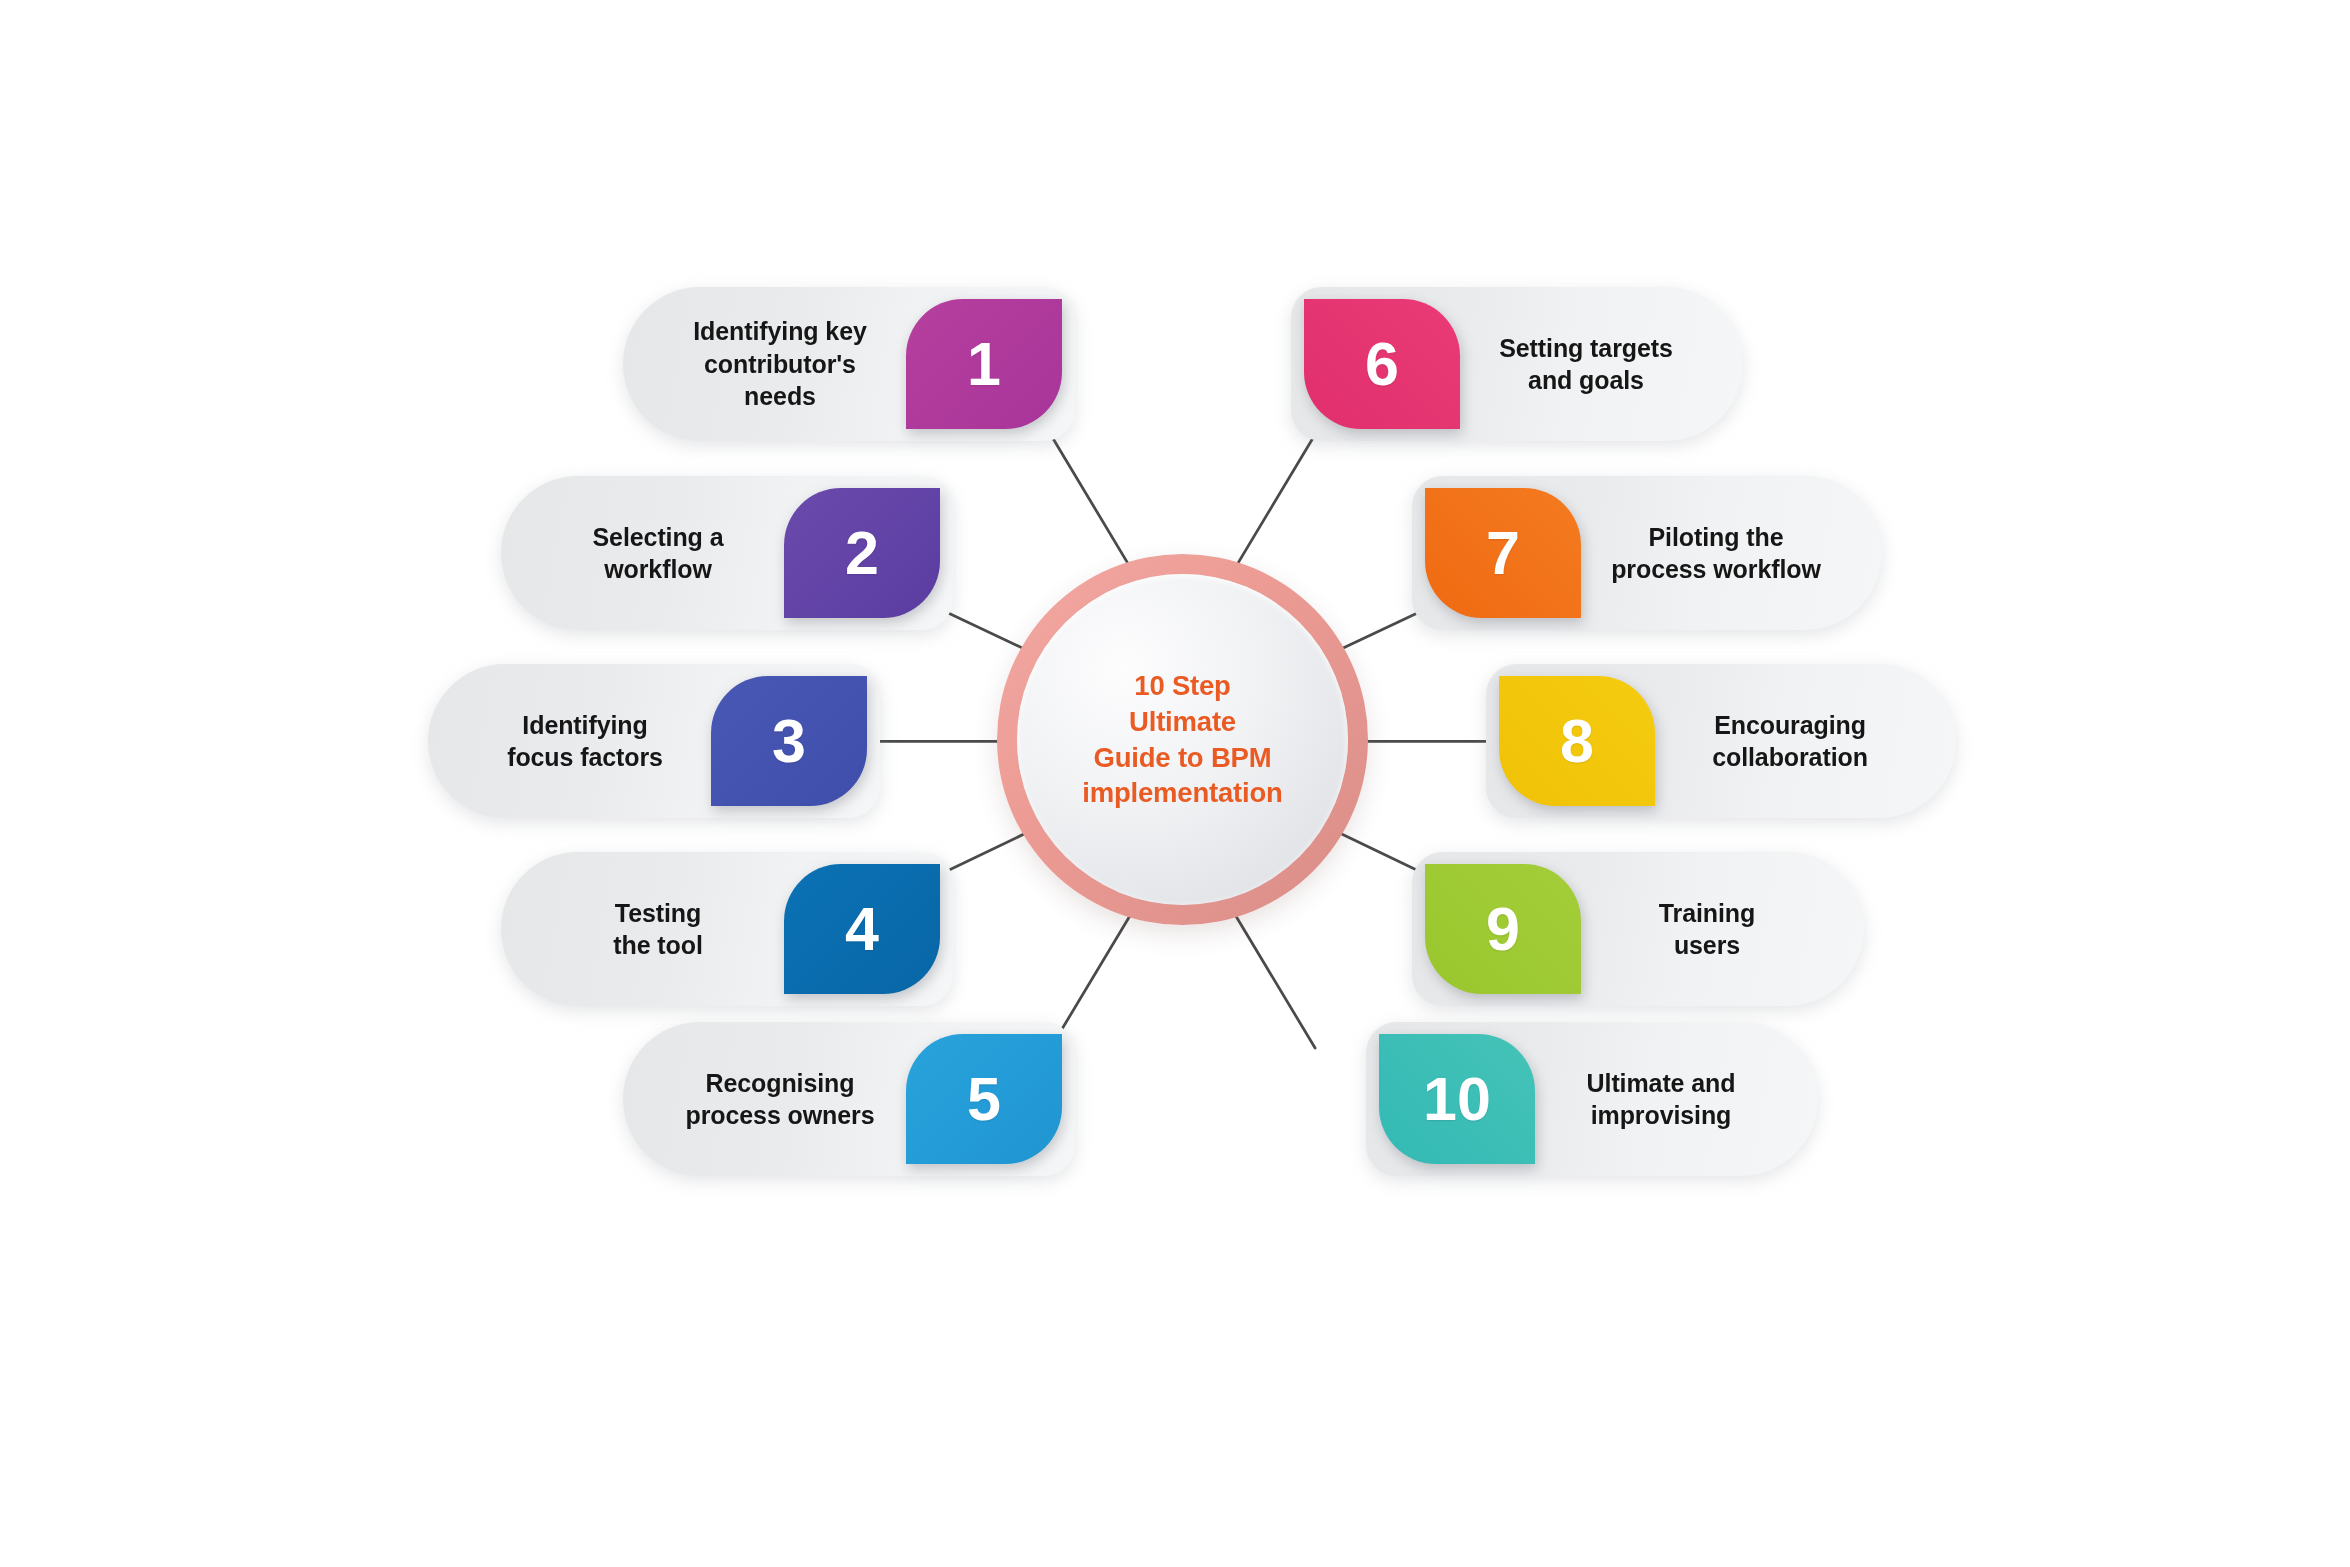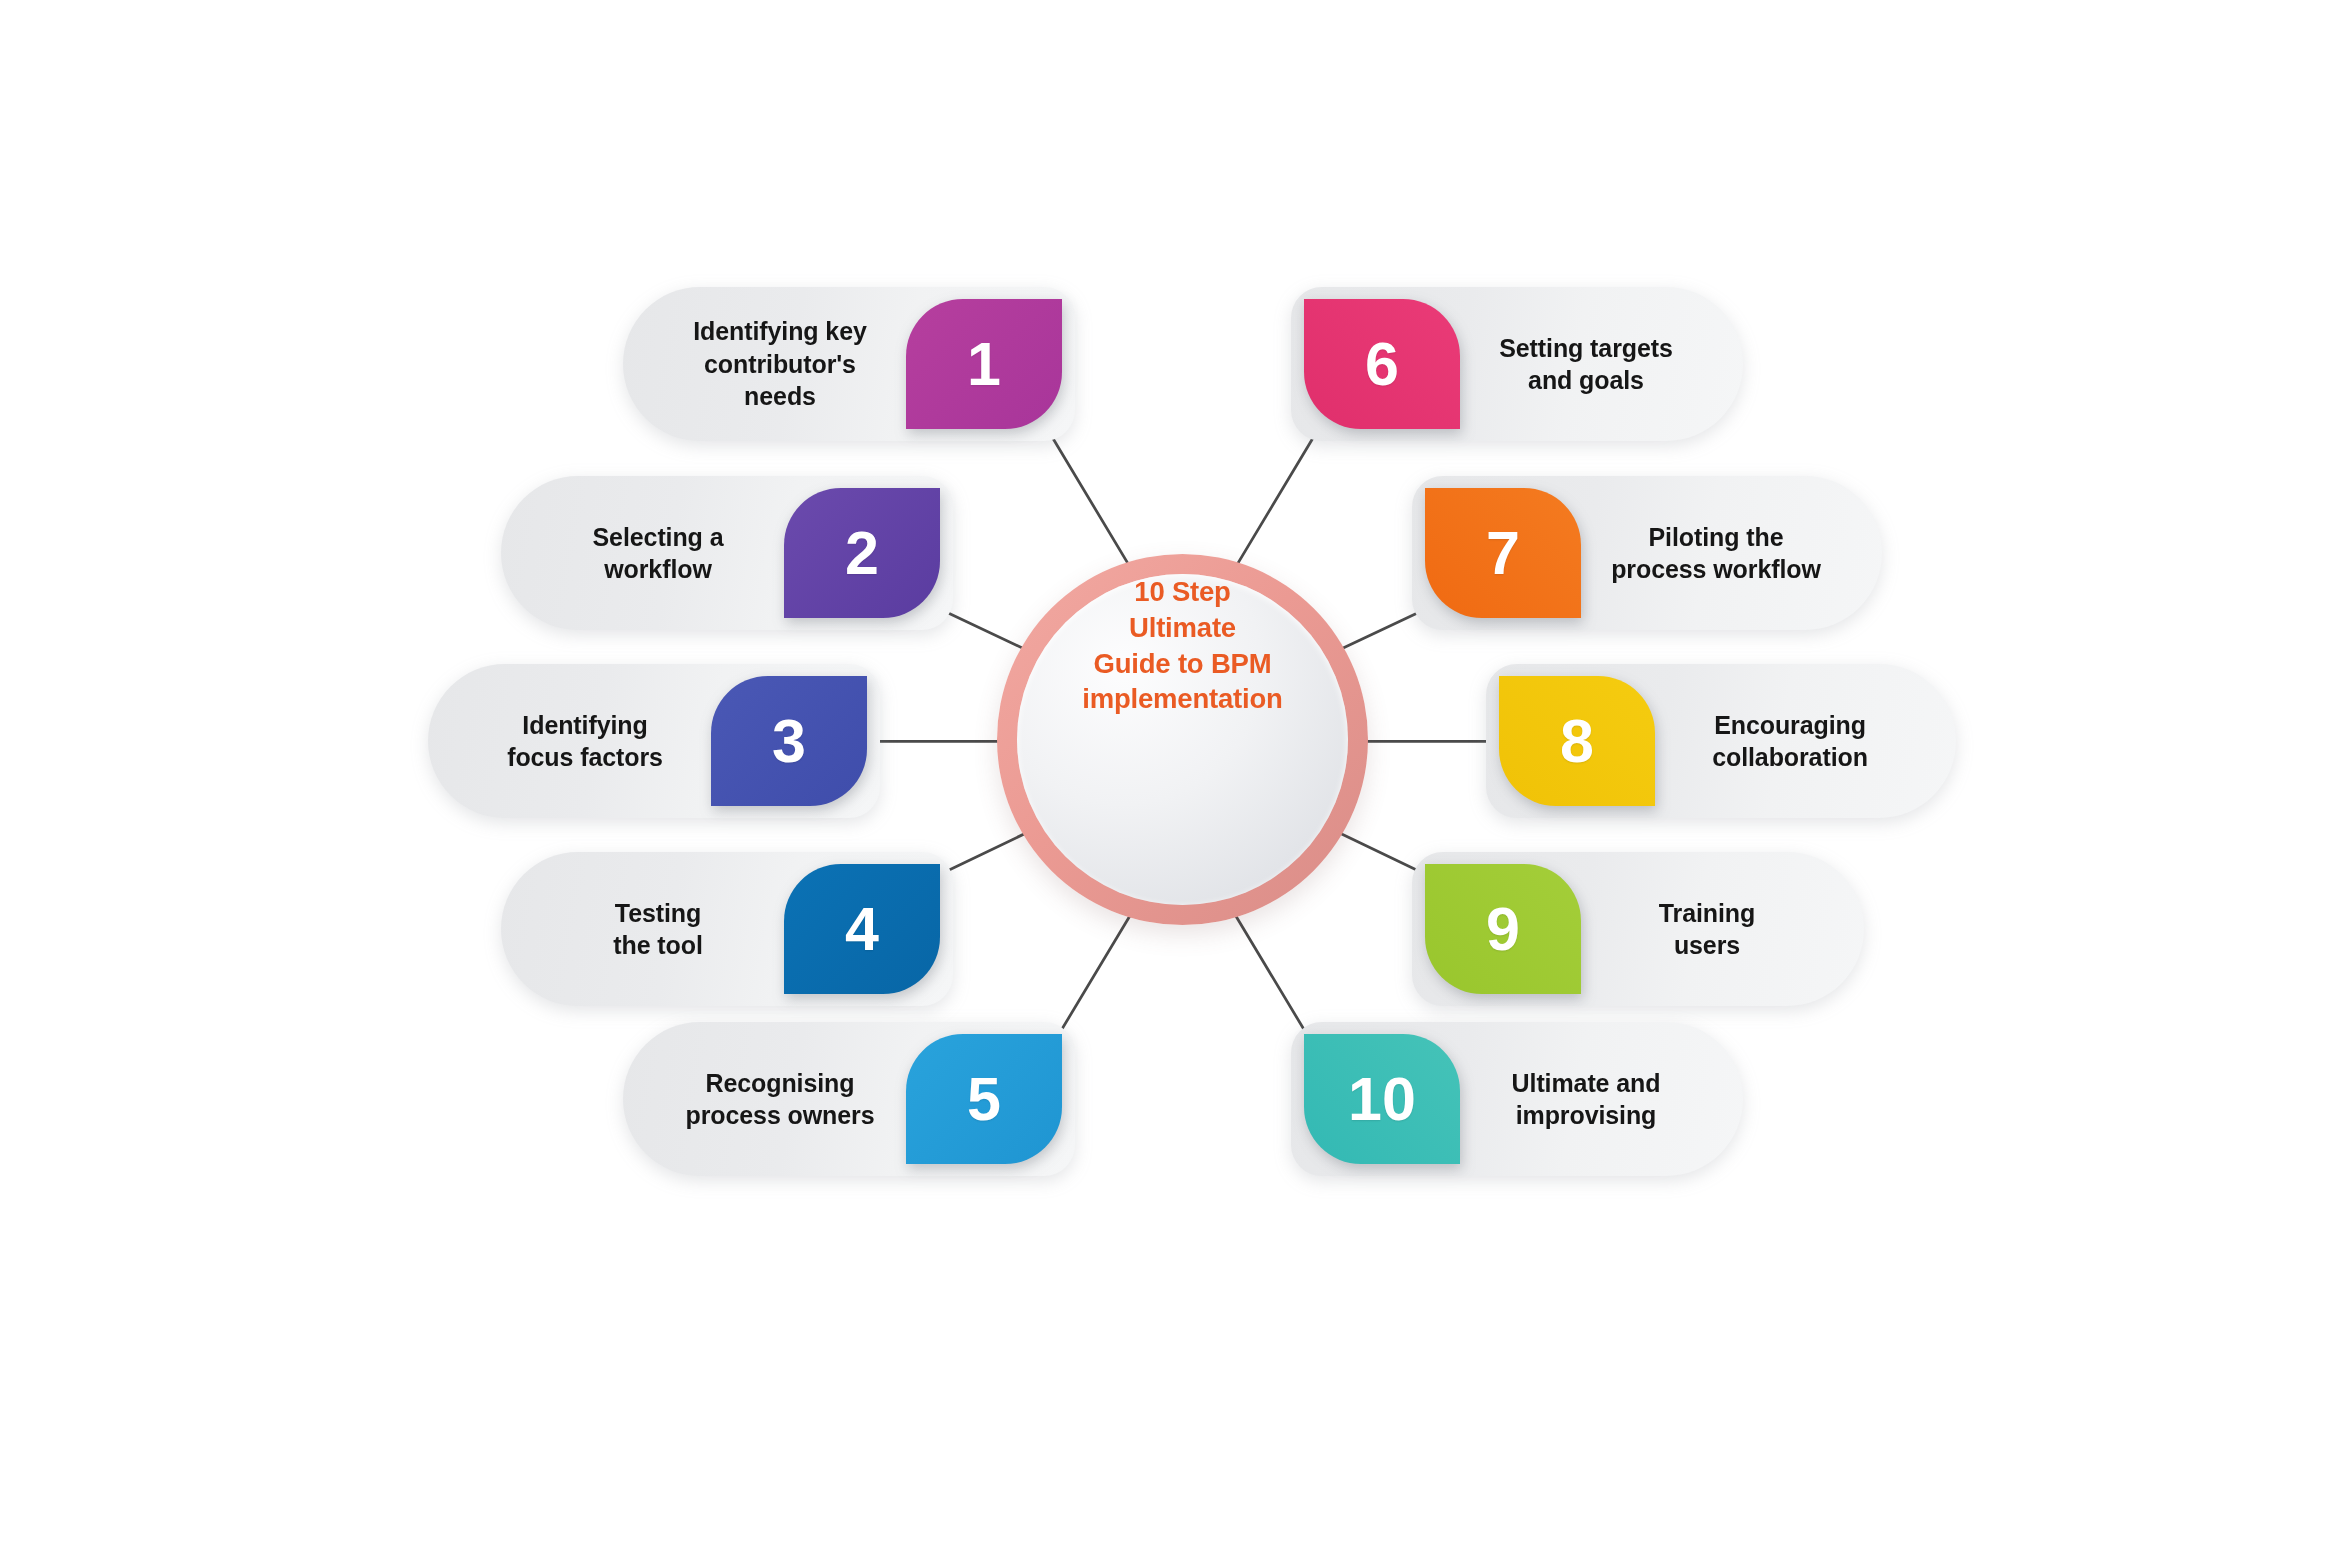--- a/index.html
+++ b/index.html
@@ -41,20 +41,21 @@
     box-shadow: 0 9.2px 24px rgba(120,80,80,0.16);
   }
   .hub-inner {
     position: absolute;
     left: 20px; top: 20px;
     width: 331px; height: 331px;
     border-radius: 50%;
     background:
       radial-gradient(circle at 32% 28%, #fdfdfe 0%, #f1f2f4 42%, #e2e4e8 78%, #dcdee3 100%);
     display: flex;
+    align-items: center;
     justify-content: center;
     box-shadow: inset 0 1.8px 7.3px rgba(255,255,255,0.9);
   }
   .hub-title {
     text-align: center;
     color: #ea5b24;
     font-size: 27.5px;
     font-weight: bold;
     line-height: 1.30;
     letter-spacing: -0.2px;
@@ -213,21 +214,21 @@
 collaboration</div>
       </div>
       <div class="card right" style="left: 1412px; top: 852px; width: 452px;">
         <div class="pill"></div>
         <div class="leaf" style="background: linear-gradient(225deg, rgb(164, 206, 57) 0%, rgb(153, 198, 45) 100%);">
           <span class="leaf-num">9</span>
         </div>
         <div class="card-label">Training
 users</div>
       </div>
-      <div class="card right" style="left: 1291px; top: 1022px; width: 452px;">
+      <div class="card right" style="left: 1366px; top: 1022px; width: 452px;">
         <div class="pill"></div>
         <div class="leaf" style="background: linear-gradient(225deg, rgb(69, 195, 184) 0%, rgb(51, 185, 180) 100%);">
           <span class="leaf-num">10</span>
         </div>
         <div class="card-label">Ultimate and
 improvising</div>
       </div>
     </div>
 
 </div>

